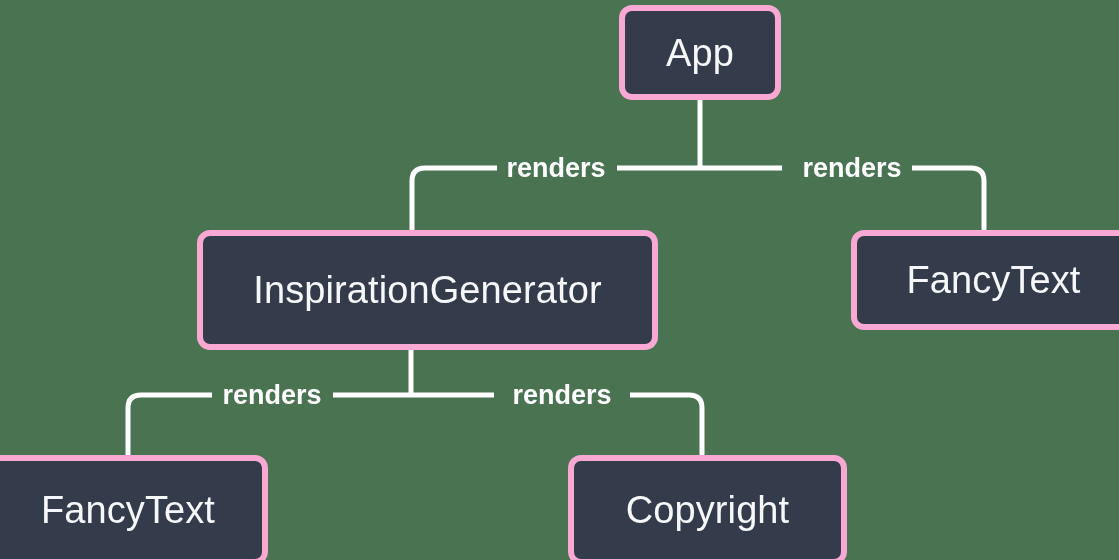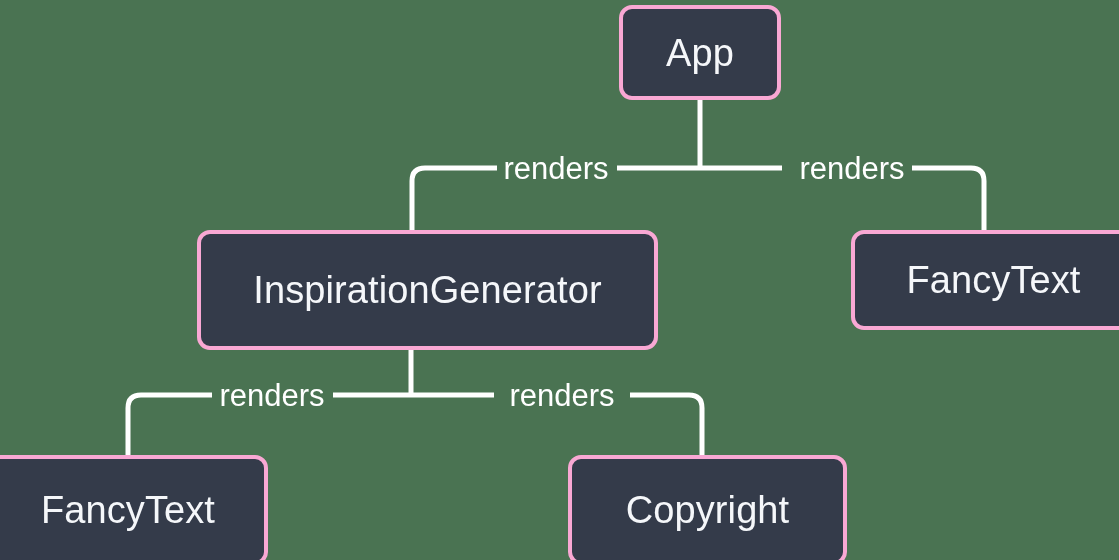--- a/index.html
+++ b/index.html
@@ -24,40 +24,40 @@
     left: 0;
     top: 0;
     width: 1119px;
     height: 560px;
     pointer-events: none;
   }
   .node {
     position: absolute;
     box-sizing: border-box;
     background: #343b4a;
-    border: 4px solid #f9a8d4;
+    border: 6px solid #f9a8d4;
     border-radius: 13px;
     color: #f5f7fa;
     display: flex;
     align-items: center;
     justify-content: center;
     font-size: 38px;
     font-weight: 400;
     letter-spacing: 0.1px;
     white-space: nowrap;
   }
   .node-label {
     display: block;
     line-height: 1;
   }
   .edge-label {
     position: absolute;
     color: #ffffff;
-    font-size: 31px;
-    font-weight: 400;
+    font-size: 27px;
+    font-weight: 700;
     line-height: 1;
     white-space: nowrap;
     transform: translate(-50%, -50%);
   }
 </style>
 </head>
 <body>
 
 <div id="diagram">
 

